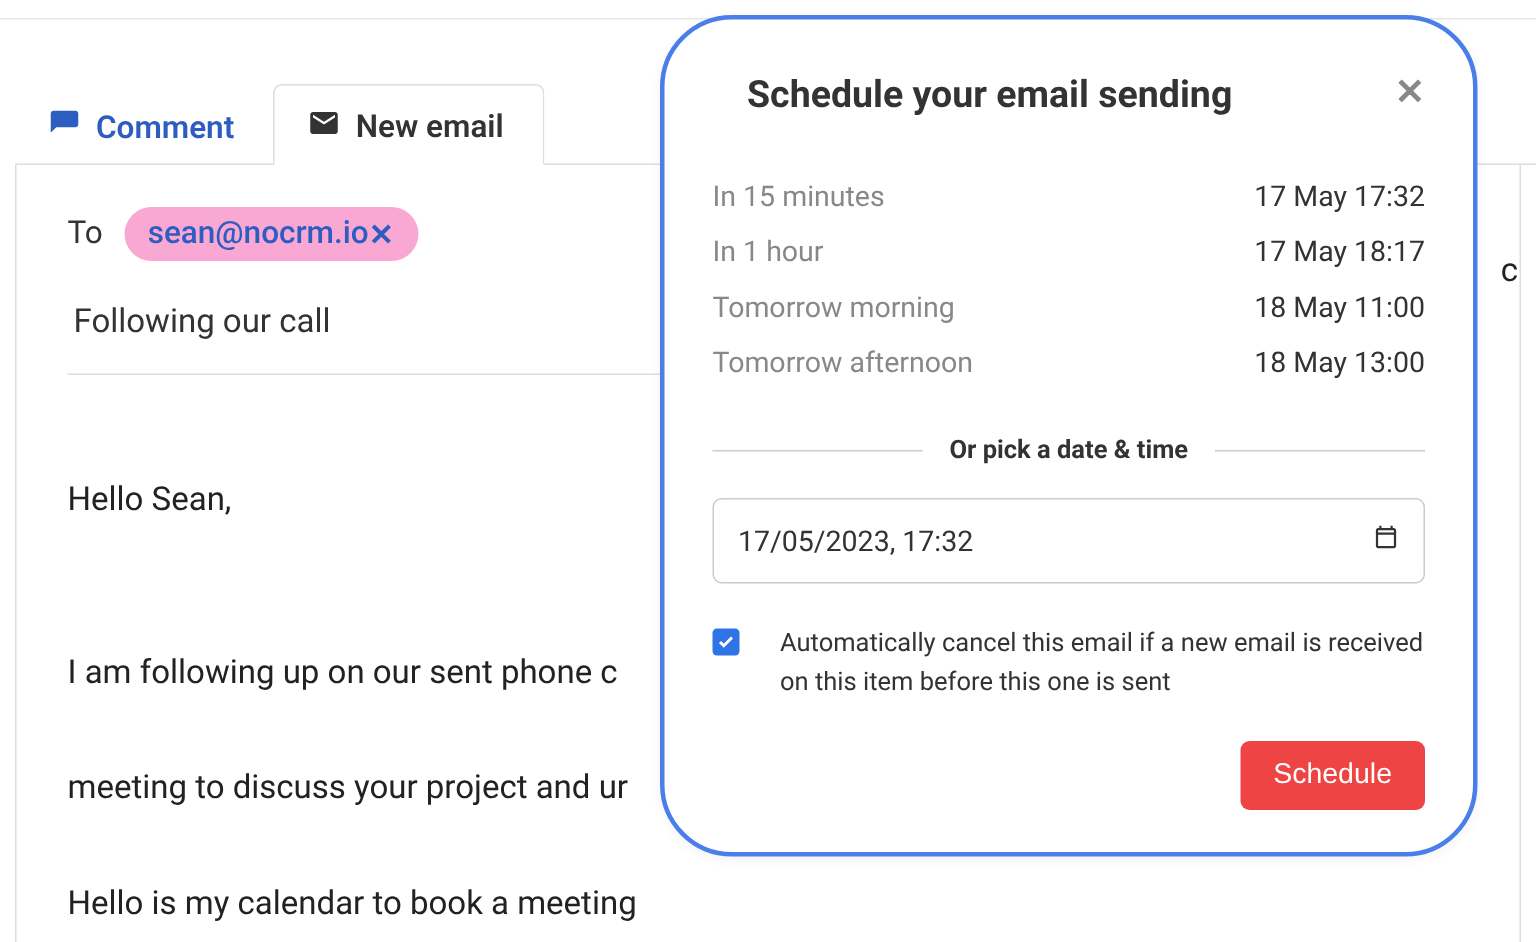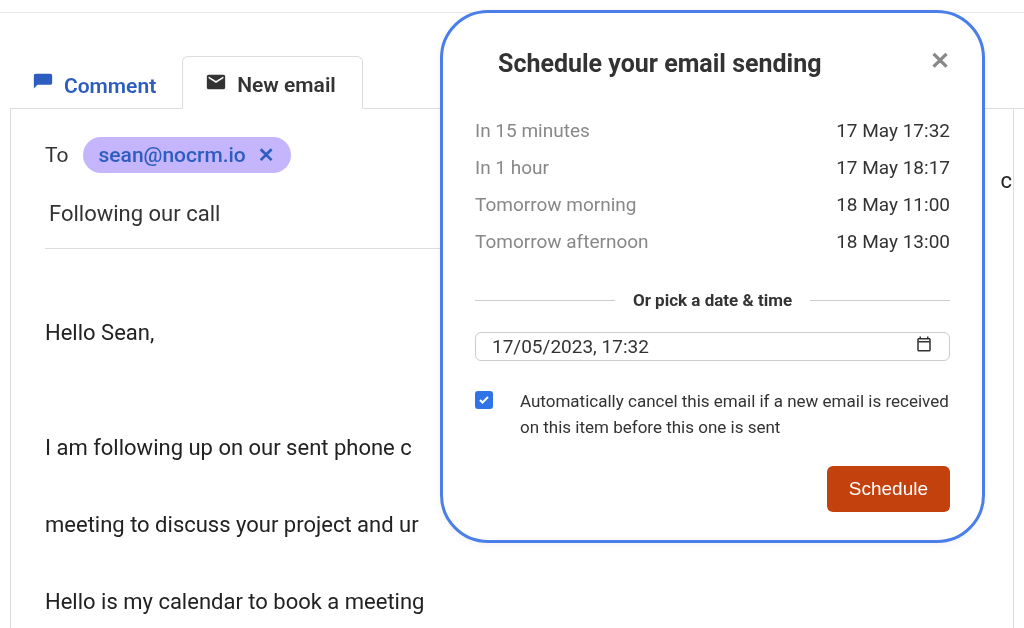--- a/index.html
+++ b/index.html
@@ -51,26 +51,26 @@
     border-radius: 0 0 4px 4px;
   }
   .to-row {
     display: flex;
     align-items: center;
     gap: 14px;
     padding-bottom: 18px;
     font-size: 21px;
   }
   .to-chip {
-    background: #c4b5fd;
+    background: #f9a8d4;
     border-radius: 999px;
     padding: 6px 16px;
     display: flex;
     align-items: center;
-    gap: 12px;
+    gap: 0;
     color: #2e5dc0;
     font-weight: 500;
   }
   .chip-x { color:#2e5dc0; font-weight:700; cursor:pointer; font-size:20px;}
   .subject-row {
     font-size: 22px;
     padding: 10px 4px 22px 4px;
     border-bottom: 1px solid #ddd;
   }
   .body-text {
@@ -126,21 +126,21 @@
     display:flex; align-items:center; gap:18px;
     margin: 30px 0 22px 0;
   }
   .divider-line { flex:1; height:1px; background:#ccc; }
   .divider-text { font-size:17px; font-weight:700; color:#333; }
 
   .datetime-input {
     width:100%;
     border:1px solid #ccc;
     border-radius:6px;
-    padding: 2px 16px;
+    padding: 16px 16px;
     font-size: 19px;
     display:flex;
     justify-content:space-between;
     align-items:center;
     cursor:pointer;
   }
   .cal-icon { width:18px; height:18px; }
 
   .auto-cancel-row {
     display:flex;
@@ -160,21 +160,21 @@
     margin-top:2px;
   }
   .checkbox svg { width:12px; height:12px; }
 
   .pop-footer {
     display:flex;
     justify-content:flex-end;
     margin-top: 26px;
   }
   .schedule-btn {
-    background:#c2410c;
+    background:#ef4444;
     color:#fff;
     border:none;
     border-radius:6px;
     padding: 12px 22px;
     font-size: 19px;
     cursor:pointer;
   }
   .stray-c {
     position:absolute;
     top: 168px;

